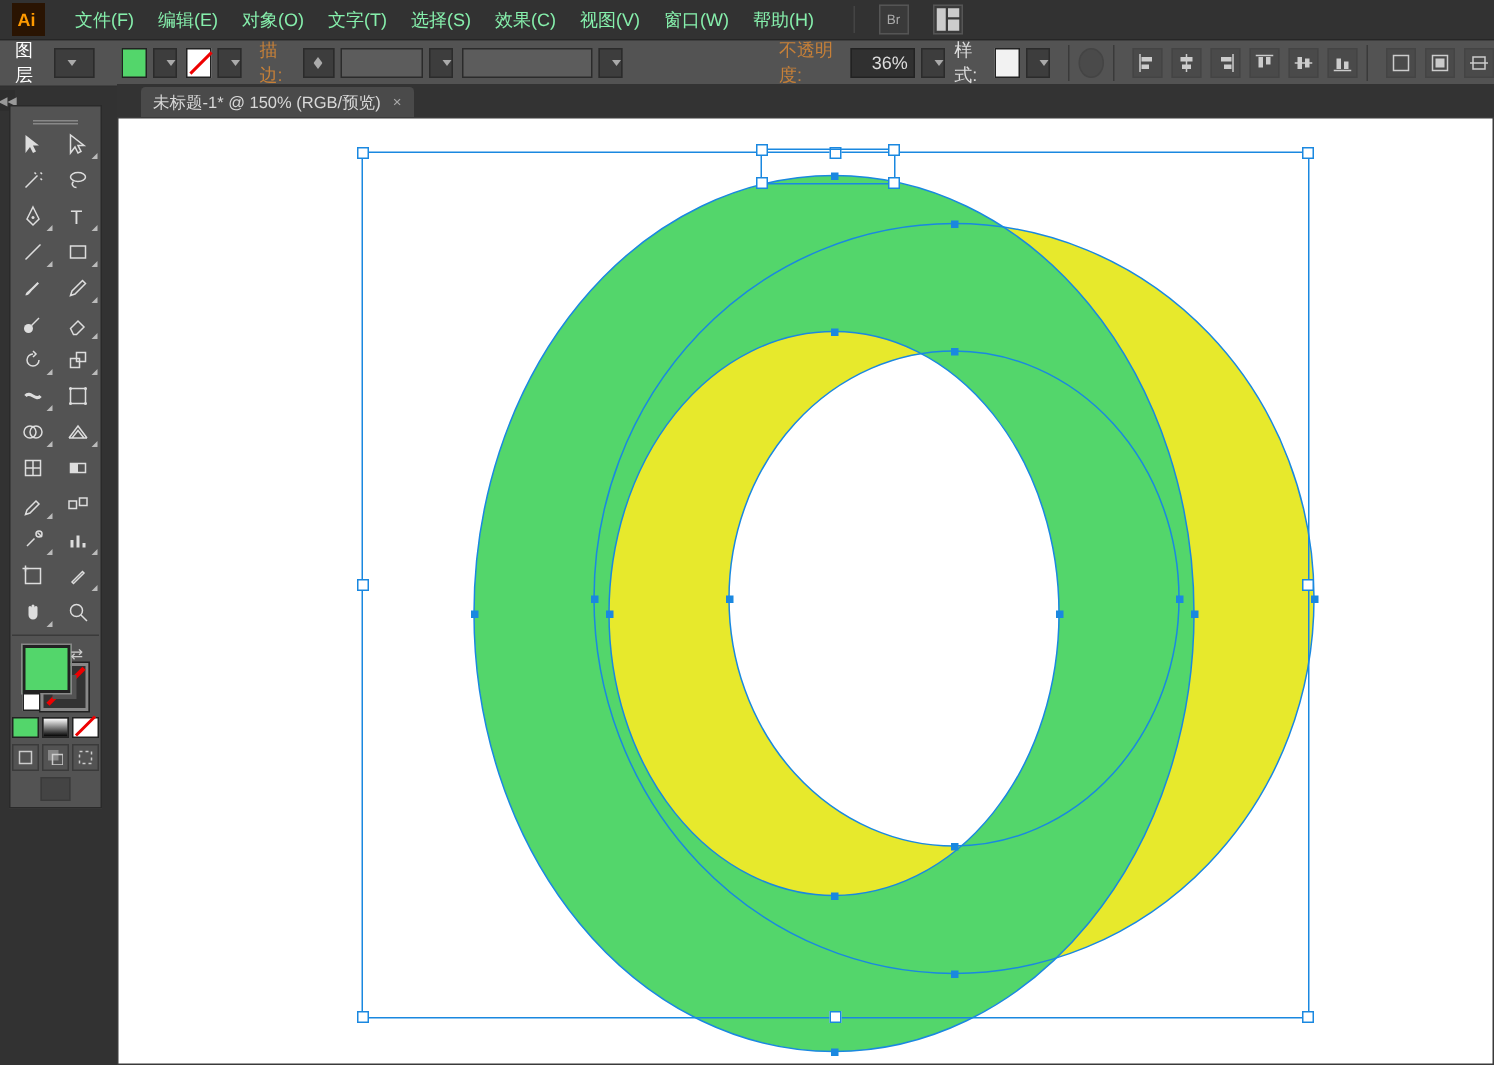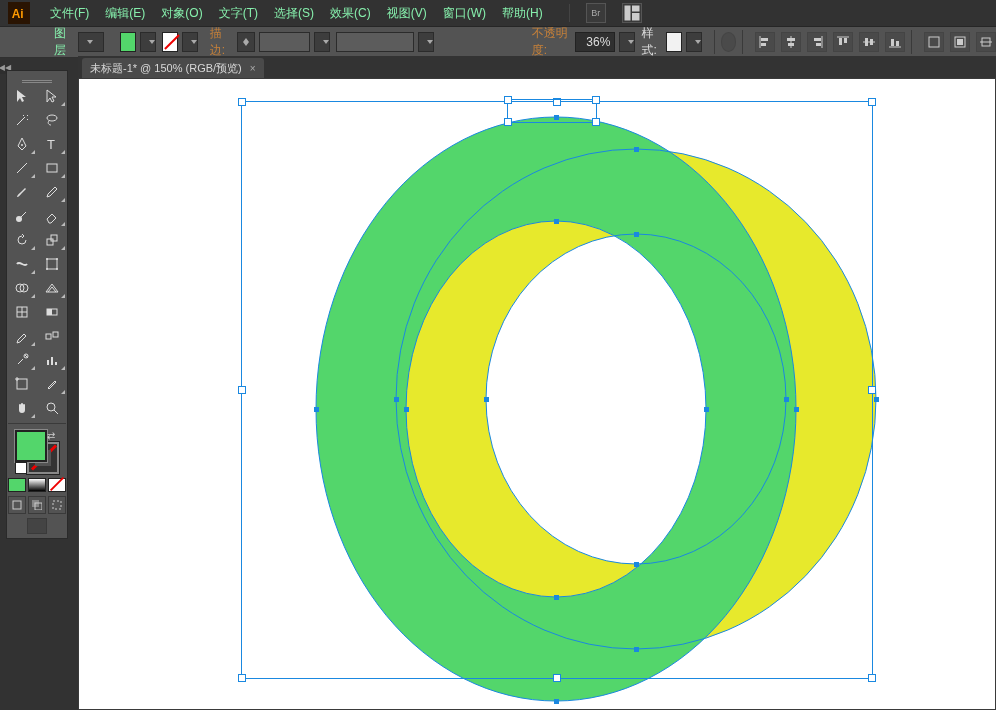--- a/index.html
+++ b/index.html
@@ -53,21 +53,21 @@
   
   .controlbar {
     height: 30px;
     background: #535353;
     display: flex;
     align-items: center;
     padding-left: 10px;
     border-bottom: 1px solid #303030;
     font-size: 12px;
   }
-  .cb-label { color: #86efac; margin-right: 6px; margin-left: 44px; }
+  .cb-label { color: #ffffff; margin-right: 6px; }
   .cb-dropdown {
     background: #3d3d3d;
     border: 1px solid #2b2b2b;
     height: 18px;
     display: flex;
     align-items: center;
     padding: 0 4px;
     position: relative;
     margin-right: 6px;
   }
@@ -128,21 +128,21 @@
   }
   .doc-tab {
     height:20px;
     background:#4a4a4a;
     color:#d8d8d8;
     font-size:11px;
     padding:0 8px;
     display:flex;
     align-items:center;
     border-top-left-radius:3px;border-top-right-radius:3px;
-    margin-left:4px;
+    margin-left:16px;
   }
   .doc-tab .x { margin-left:8px;color:#aaa;font-size:10px;}
   .canvas {
     position:absolute;
     left:0;top:22px;right:0;bottom:0;
     background:#fff;
     overflow:hidden;
     border:1px solid #3a3a3a;
   }
   .artwork {

